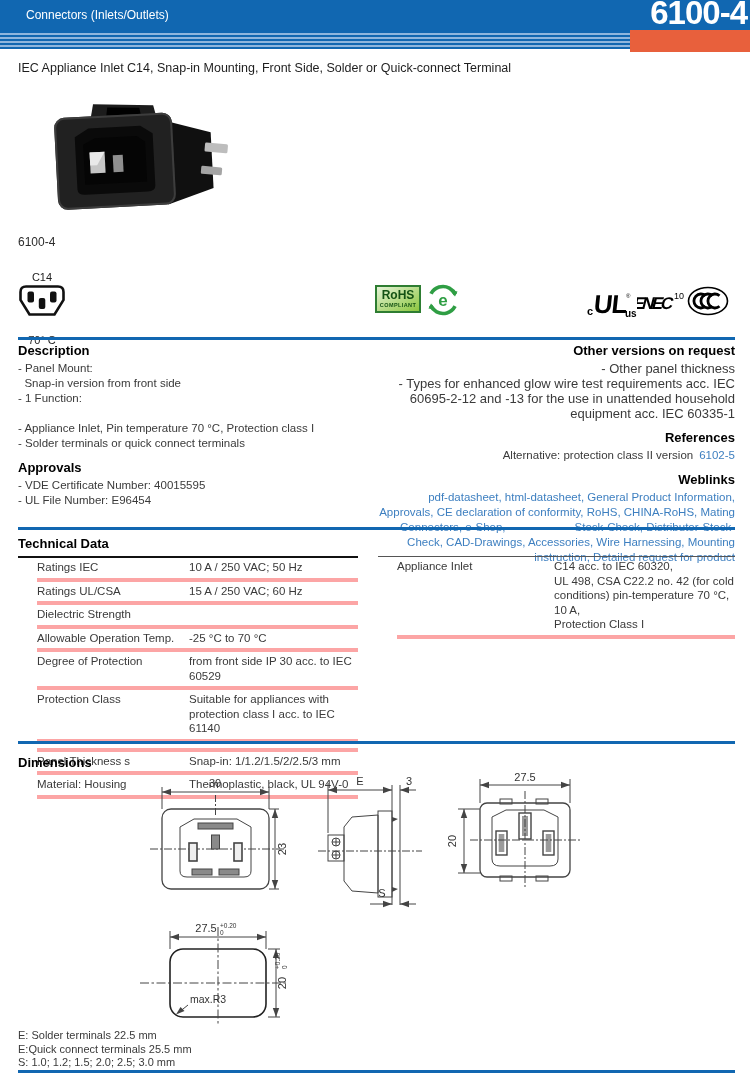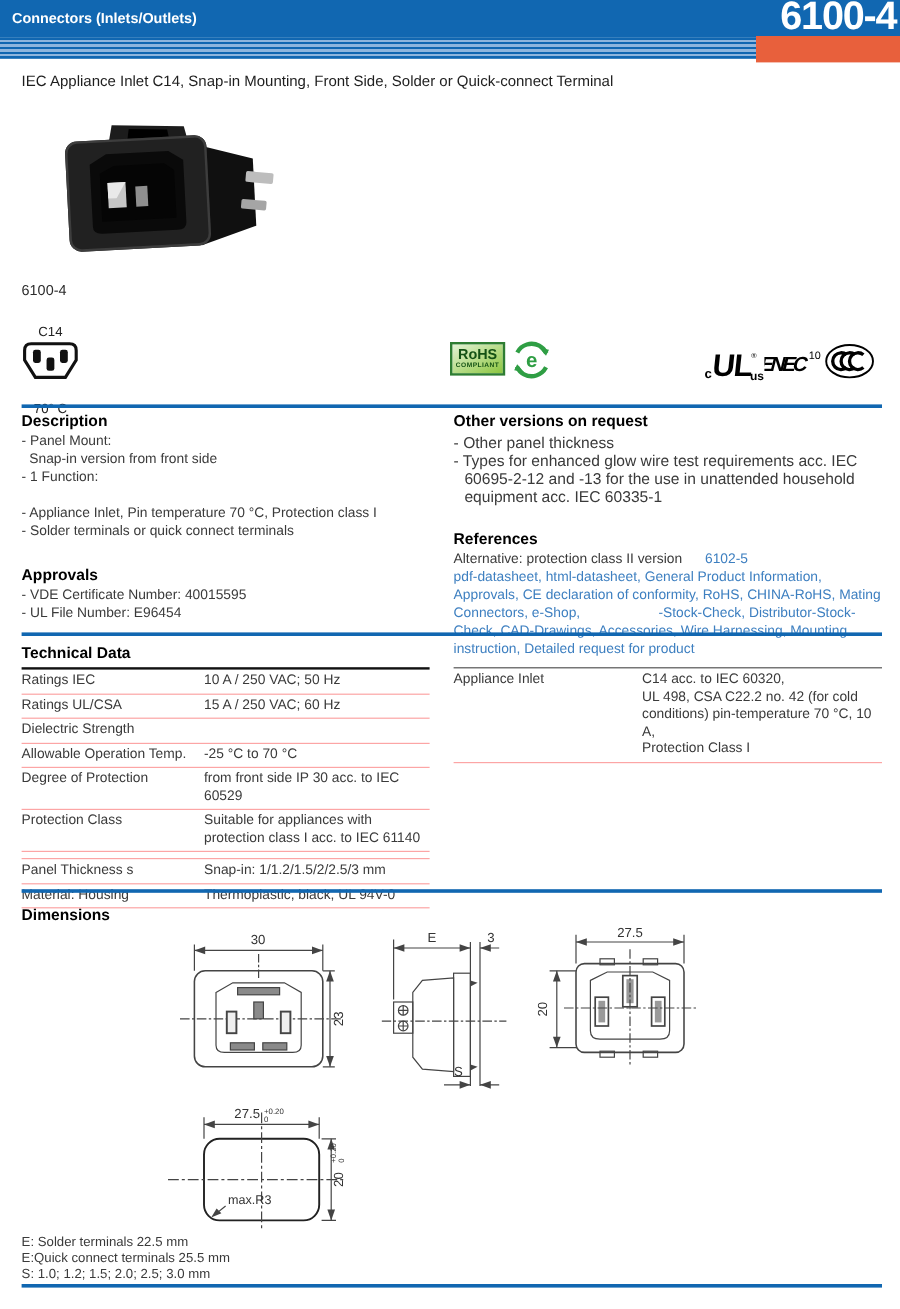--- a/index.html
+++ b/index.html
@@ -1,21 +1,21 @@
 <!DOCTYPE html>
 <html><head>
 <meta charset="utf-8">
 <style>
   html,body{margin:0;padding:0;background:#fff;}
   .page{position:relative;width:750px;height:1091px;background:#fff;overflow:hidden;
         font-family:"Liberation Sans",sans-serif;color:#3a3a3a;}
 
   
   .header-bar{position:absolute;top:0;left:0;width:100%;height:31px;background:#1167b1;}
-  .brand{position:absolute;top:8px;left:10px;color:#fff;font-size:12px;font-weight:bold;}
+  .brand{position:absolute;top:8px;left:26px;color:#fff;font-size:12px;font-weight:normal;}
   .partnum{position:absolute;top:-6px;right:3px;color:#fff;font-size:33px;font-weight:bold;letter-spacing:-1px;}
   .stripes{position:absolute;top:31px;left:0;width:100%;height:20px;
            background:repeating-linear-gradient(to bottom,#1167b1 0 2px,#8fb6dd 2px 4px);}
   .stripe-white{position:absolute;top:49px;left:0;width:100%;height:3px;background:#fff;}
   .orange-block{position:absolute;top:30px;right:0;width:120px;height:22px;background:#e8603c;}
 
   .title{position:absolute;top:61px;left:18px;right:15px;font-size:12.5px;color:#1e1e1e;}
 
   
   .rule{position:absolute;left:18px;right:15px;height:2.5px;background:#1167b1;}
@@ -33,39 +33,39 @@
   .rohs-badge .r1{font-size:12px;font-weight:bold;color:#145214;line-height:13px;margin-top:2px;}
   .rohs-badge .r2{font-size:5.5px;font-weight:bold;color:#145214;letter-spacing:.4px;}
   .china-e{position:absolute;left:50px;top:0;}
   .cul{position:absolute;left:211px;top:2px;}
   .enec{position:absolute;left:262px;top:4px;}
   .ccc{position:absolute;left:312px;top:4px;}
 
   
   .cols{position:absolute;top:343px;left:18px;right:15px;display:flex;gap:20px;}
   .col-left{width:340px;flex:none;}
-  .col-right{width:357px;flex:none;}
+  .col-right{width:357px;flex:none;text-align:right;}
   .sec-h{font-size:13px;font-weight:bold;color:#000;margin:0 0 3px 0;}
-  .sec-h.mt{margin-top:20px;}
+  .sec-h.mt{margin-top:9px;}
   .txt-line{font-size:11.5px;line-height:15px;white-space:pre-wrap;}
   .li{font-size:13px;line-height:15px;padding-left:9px;text-indent:-9px;white-space:pre-wrap;}
   .ref-line{font-size:11.5px;line-height:15px;}
   .weblink{color:#3d7fc0;cursor:pointer;}
   .weblink-sep{color:#3d7fc0;}
   .weblink-gap{display:inline-block;width:62px;}
   .weblinks-p{font-size:11.5px;line-height:15px;}
-  .link{color:#3d7fc0;margin-left:19px;cursor:pointer;}
+  .link{color:#3d7fc0;margin-left:6px;cursor:pointer;}
 
   
   .tech{position:absolute;top:536px;left:18px;right:15px;}
   .tech-tables{display:flex;gap:20px;margin-top:5px;}
   .ttable{font-size:11.5px;}
   .ttable-left{width:340px;flex:none;border-top:2px solid #111;}
   .ttable-right{width:357px;flex:none;border-top:1px solid #555;}
-  .tr{display:grid;border-bottom:1px solid #fca5a5;padding:2px 0 3px;}
+  .tr{display:grid;border-bottom:4px solid #fca5a5;padding:2px 0 3px;margin-left:19px;}
   .ttable-left .tr{grid-template-columns:152px 1fr;}
   .ttable-right .tr{grid-template-columns:157px 1fr;}
   .td-label{line-height:14.5px;}
   .td-value{line-height:14.5px;white-space:pre-line;}
 
   
   .dims{position:absolute;top:755px;left:18px;right:15px;}
   .drawings{position:relative;height:255px;margin-top:3px;}
   .dw{position:absolute;}
   .dw-front{left:130px;top:2px;}
@@ -183,20 +183,21 @@
     <div class="col-right">
       <div class="sec-h">Other versions on request</div>
       <div>
           <div class="li">- Other panel thickness</div>
           <div class="li">- Types for enhanced glow wire test requirements acc. IEC 60695-2-12 and -13 for the use in unattended household equipment acc. IEC 60335-1</div>
         </div>
       <div class="sec-h mt">References</div>
       <div class="ref-line">
         <span>Alternative: protection class II version</span><span class="link">6102-5</span>
       </div>
+      <div class="sec-h mt">Weblinks</div>
       <div class="weblinks-p"><span class="weblink">pdf-datasheet</span><span class="weblink-sep">, </span><span class="weblink">html-datasheet</span><span class="weblink-sep">, </span><span class="weblink">General Product Information</span><span class="weblink-sep">, </span><span class="weblink">Approvals</span><span class="weblink-sep">, </span><span class="weblink">CE declaration of conformity</span><span class="weblink-sep">, </span><span class="weblink">RoHS</span><span class="weblink-sep">, </span><span class="weblink">CHINA-RoHS</span><span class="weblink-sep">, </span><span class="weblink">Mating Connectors</span><span class="weblink-sep">, </span><span class="weblink">e-Shop</span><span class="weblink-sep">, </span><span class="weblink-gap"></span><span class="weblink">-Stock-Check</span><span class="weblink-sep">, </span><span class="weblink">Distributor-Stock-Check</span><span class="weblink-sep">, </span><span class="weblink">CAD-Drawings</span><span class="weblink-sep">, </span><span class="weblink">Accessories</span><span class="weblink-sep">, </span><span class="weblink">Wire Harnessing</span><span class="weblink-sep">, </span><span class="weblink">Mounting instruction</span><span class="weblink-sep">, </span><span class="weblink">Detailed request for product</span></div>
     </div>
   </div>
 
   <div class="rule" style="top:527px;"></div>
 
   <div class="tech">
     <div class="sec-h">Technical Data</div>
     <div class="tech-tables">
       <div class="ttable ttable-left">

